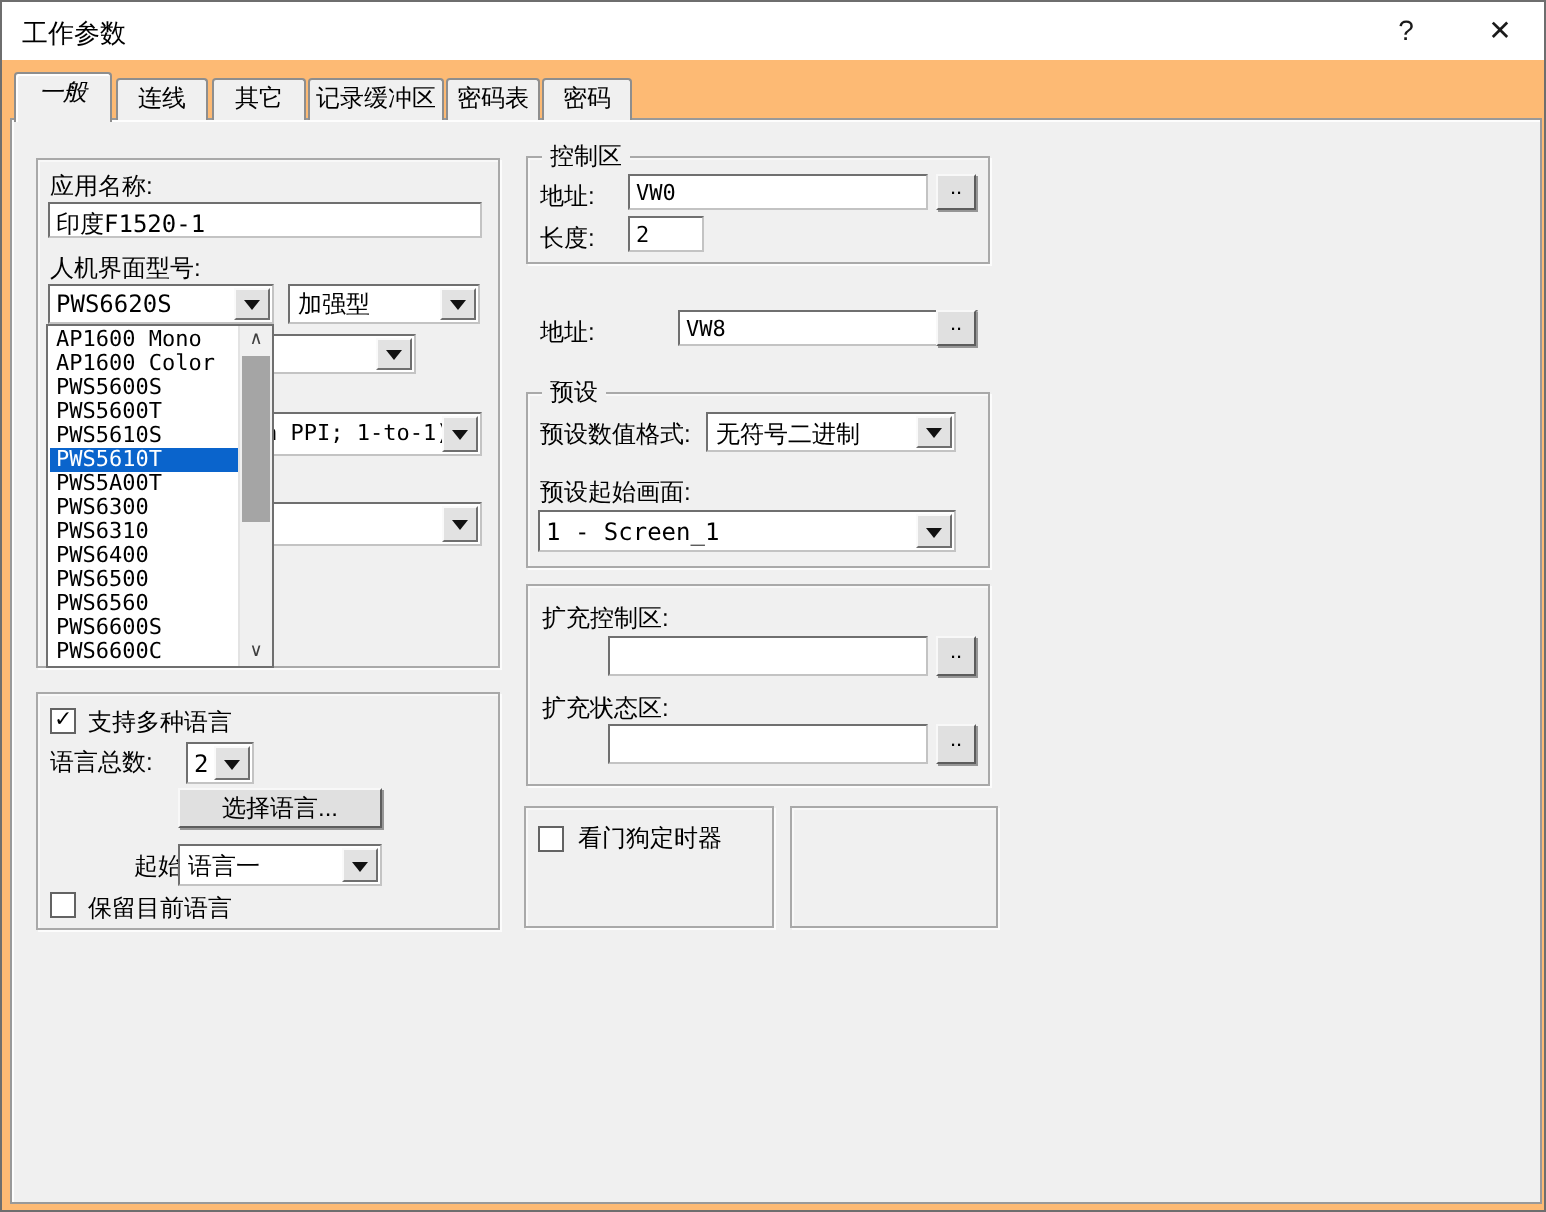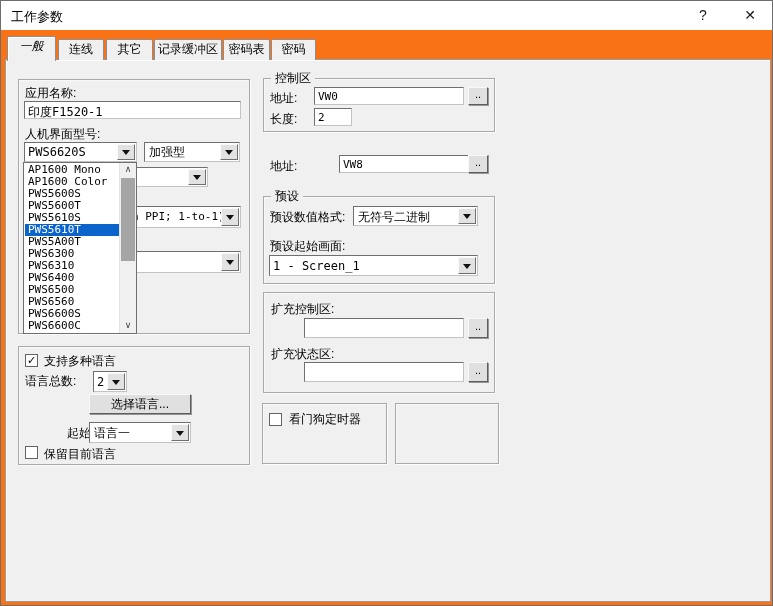--- a/index.html
+++ b/index.html
@@ -1,18 +1,18 @@
 <!DOCTYPE html>
 <html><head>
 <meta charset="utf-8">
 <style>
   html,body{margin:0;padding:0;background:#c8c8c8;}
   .win{
     position:relative;width:773px;height:606px;box-sizing:border-box;
-    background:#f97316;border:1px solid #6e6e6e;overflow:hidden;
+    background:#fdba74;border:1px solid #6e6e6e;overflow:hidden;
     font-family:"Liberation Sans","DejaVu Sans",sans-serif;font-size:12px;color:#000;
   }
   .abs{position:absolute;box-sizing:border-box;}
   .titlebar{left:0;top:0;width:771px;height:29px;background:#ffffff;}
   .title{left:10px;top:7px;font-size:13px;}
   .capbtn{width:30px;height:20px;top:4px;text-align:center;line-height:20px;font-size:14px;color:#1a1a1a;cursor:default;}
   .tab{
     top:38px;height:21px;background:#f0f0f0;border:1px solid #8e8e8e;border-bottom:none;
     border-top-left-radius:2px;border-top-right-radius:2px;text-align:center;line-height:19px;z-index:2;
   }

